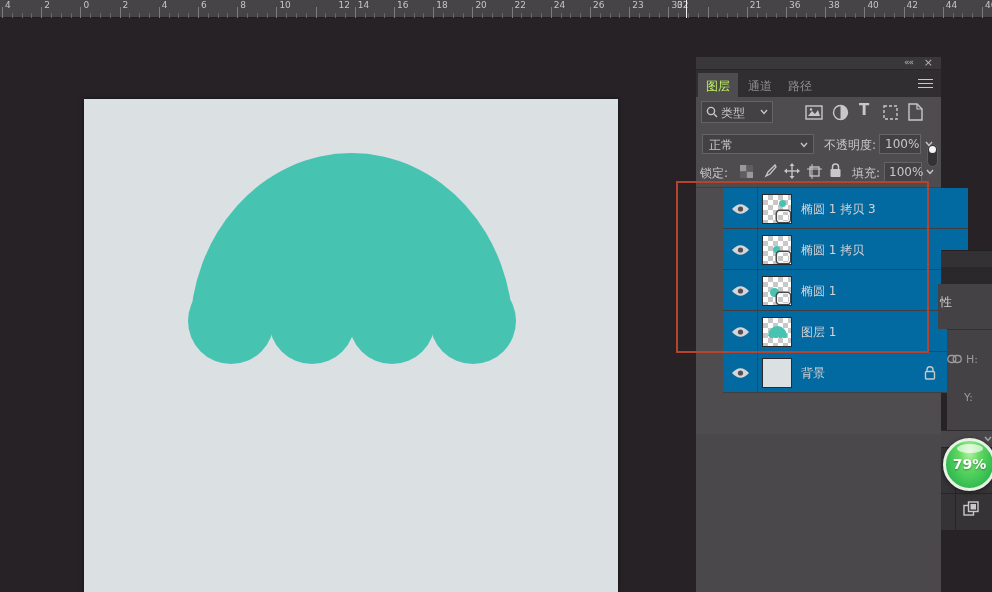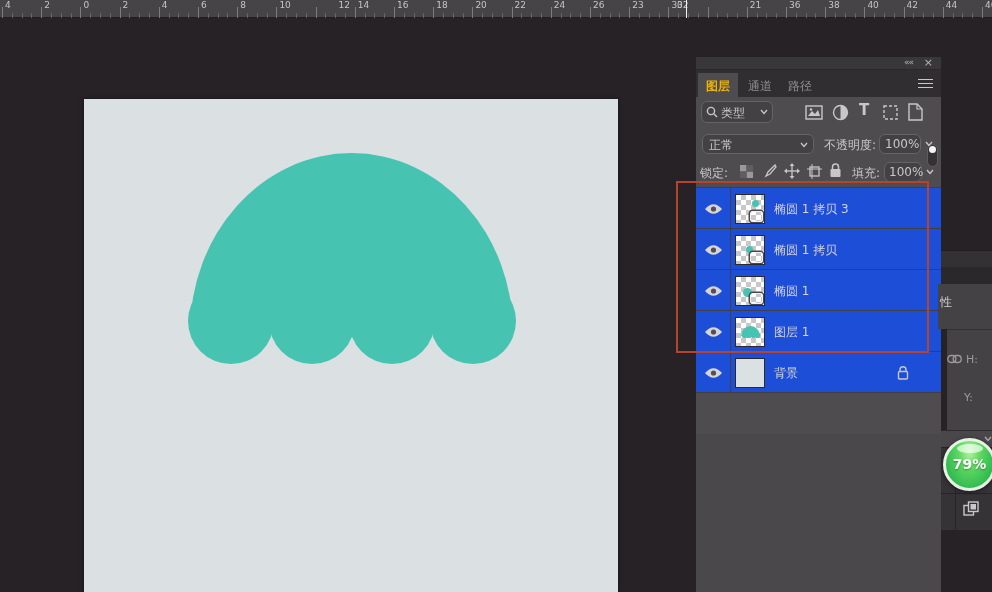--- a/index.html
+++ b/index.html
@@ -21,36 +21,36 @@
 
   
   #layers-panel { position:absolute; left:696px; top:57px; width:245px; height:535px;
     background:#4f4c4f; color:#cfcdcf; font-size:12px; }
   #panel-header { position:absolute; left:0; top:0; width:245px; height:13px;
     background:#3a373a; border-bottom:1px solid #2b282b; color:#b5b3b5; }
   #collapse-btn { position:absolute; right:28px; top:0px; font-size:9px; letter-spacing:-1px; cursor:default; }
   #close-btn { position:absolute; right:8px; top:-1px; font-size:11px; cursor:default; }
   #tabbar { position:absolute; left:0; top:13px; width:245px; height:27px; background:#312e31; }
   .tab { position:absolute; top:3px; height:24px; padding:5px 8px 0 8px; color:#8f8d8f; }
-  .tab.active { background:#4f4c4f; color:#eab308;font-weight:bold; }
+  .tab.active { background:#4f4c4f; color:#bef264; }
   #menu-btn { position:absolute; right:8px; top:9px; width:15px; }
   #menu-btn div { height:1px; background:#c9c7c9; margin-bottom:3px; }
 
   .prow { position:absolute; left:0; width:245px; }
-  .box { position:absolute; background:#444144; border:1px solid #656366; border-radius:6px;
+  .box { position:absolute; background:#444144; border:1px solid #656366; border-radius:0;
     color:#d2d0d2; font-size:12px; }
   .chev { position:absolute; width:8px; height:8px; }
   .chev svg, .icon svg { display:block; }
   .icon { position:absolute; }
   .lbl { position:absolute; color:#c9c7c9; font-size:12px; }
 
   
   #rows { position:absolute; left:0; top:131px; width:245px; }
-  .layer-row { position:relative; width:245px; height:41px; background:#1d4ed8;
-    border-bottom:1px solid #413e41; }
+  .layer-row { position:relative; width:245px; height:41px; background:#0369a1;
+    border-bottom:1px solid #413e41;margin-left:27px; }
   .eye-cell { position:absolute; left:0; top:0; width:35px; height:41px; border-right:1px solid #434043; }
   .eye { position:absolute; left:8px; top:15px; }
   .thumb { position:absolute; left:39px; top:6px; width:30px; height:30px;
     border:1px solid #2c292c; overflow:hidden; }
   .checker { background-image:conic-gradient(#c8c8c8 25%, #ffffff 0 50%, #c8c8c8 0 75%, #ffffff 0);
     background-size:10px 10px; background-color:#fff; }
   .dot { position:absolute; border-radius:50%; }
   .shape-badge { position:absolute; right:1px; bottom:1px; width:13px; height:11px;
     border:1.5px solid #f2f2f2; border-radius:3px; box-shadow:0 0 0 1.5px #4a474a; background:transparent; }
   .layer-name { position:absolute; left:78px; top:13px; color:#d4d2d4; font-size:12px; white-space:nowrap; }

